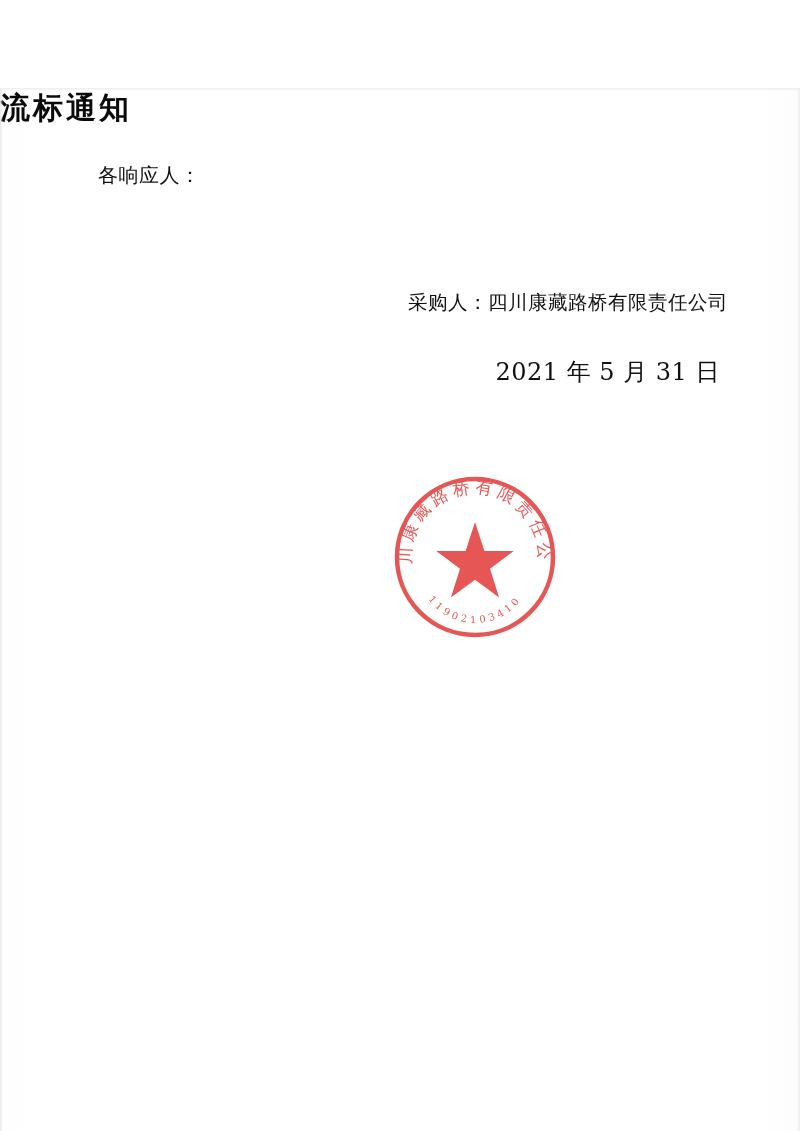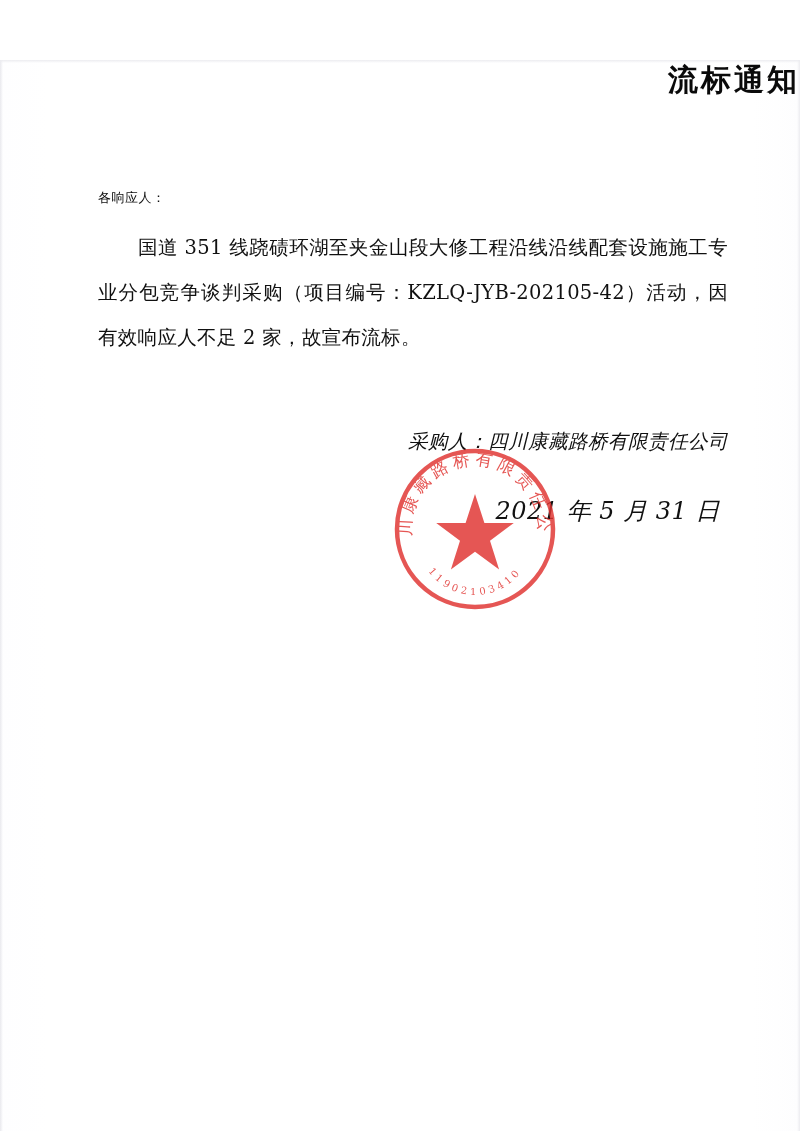--- a/index.html
+++ b/index.html
@@ -14,52 +14,51 @@
     overflow: hidden;
   }
   .page {
     position: relative;
     width: 800px;
     height: 1131px;
     background: linear-gradient(to right, #fefeff 0%, #ffffff 6%, #ffffff 94%, #fdfdfe 100%);
     box-sizing: border-box;
   }
   .doc-title {
-    text-align: right;
+    text-align: left;
     font-size: 30px;
     font-weight: bold;
     letter-spacing: 3px;
     color: #0a0a0a;
-    margin-top: 60px;
+    margin-top: 88px;
     font-family: "DejaVu Serif", "Liberation Serif", serif;
   }
   .salutation {
-    margin-top: 88px;
+    margin-top: 33px;
     margin-left: 98px;
-    font-size: 13px;
+    font-size: 20px;
     color: #111111;
     letter-spacing: 0.5px;
   }
   .body-text {
     margin-top: 18px;
     margin-left: 98px;
     margin-right: 72px;
     font-size: 19.5px;
     line-height: 45px;
     color: #111111;
     text-align: justify;
     text-indent: 40px;
     letter-spacing: 0.3px;
   }
   .signature-block {
-    margin-top: 68px;
+    margin-top: 100px;
     margin-right: 72px;
     text-align: right;
     position: relative;
-    font-style: italic;
   }
   .sign-line {
     font-size: 19.5px;
     color: #111111;
     letter-spacing: 0.5px;
   }
   .date-line {
     margin-top: 40px;
     font-size: 24px;
     color: #111111;
@@ -103,21 +102,20 @@
 
 <div class="page">
   <div class="paper-edge-left"></div>
   <div class="paper-edge-top"></div>
   <div class="paper-edge-right"></div>
 
   <h1 class="doc-title">流标通知</h1>
 
   <div class="salutation">各响应人：</div>
 
-  <div class="body-text">国道 351 线跷碛环湖至夹金山段大修工程沿线沿线配套设施施工专业分包竞争谈判采购（项目编号：KZLQ-JYB-202105-42）活动，因有效响应人不足 2 家，故宣布流标。</div>
 
   <div class="signature-block">
     <div class="sign-line">采购人：四川康藏路桥有限责任公司</div>
     <div class="date-line">2021 年 5 月 31 日</div>
   </div>
 
   <div class="seal">
     <svg width="166" height="166" viewBox="0 0 166 166" xmlns="http://www.w3.org/2000/svg">
       <defs>
         <path id="sealArcTop" d="M 19,83 A 64,64 0 0 1 147,83" fill="none"></path>

